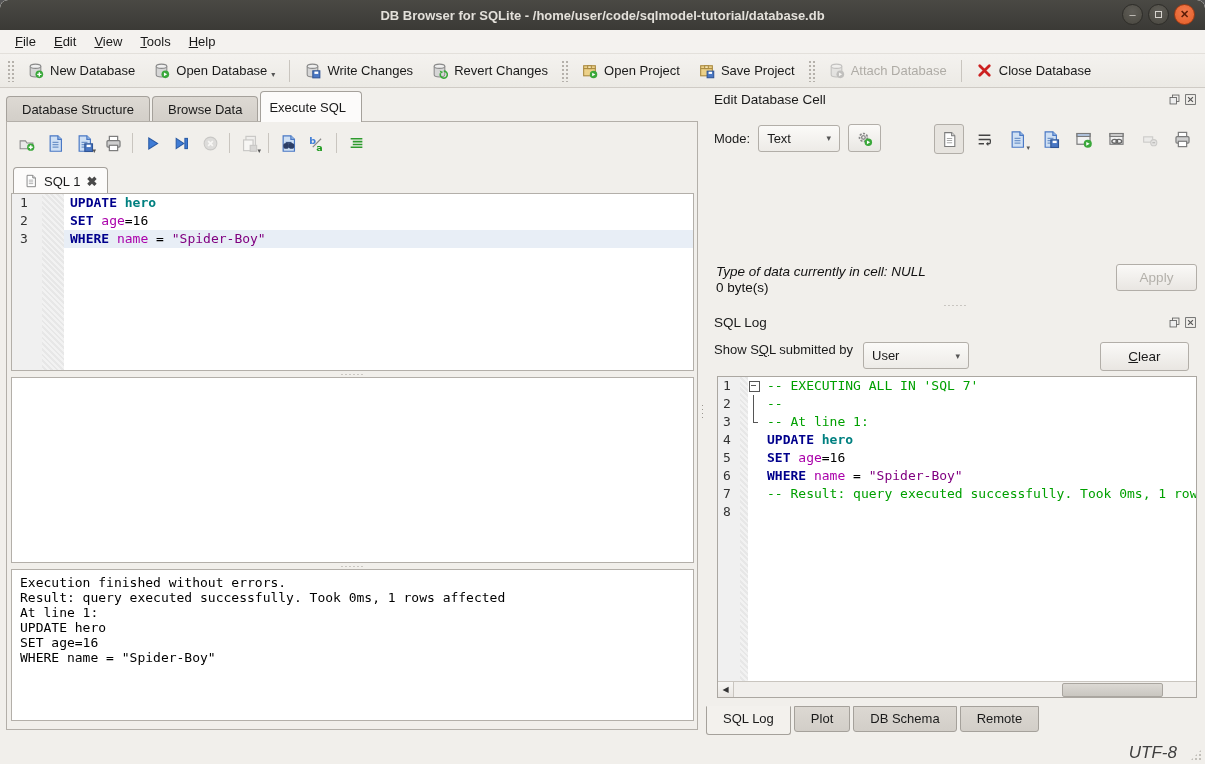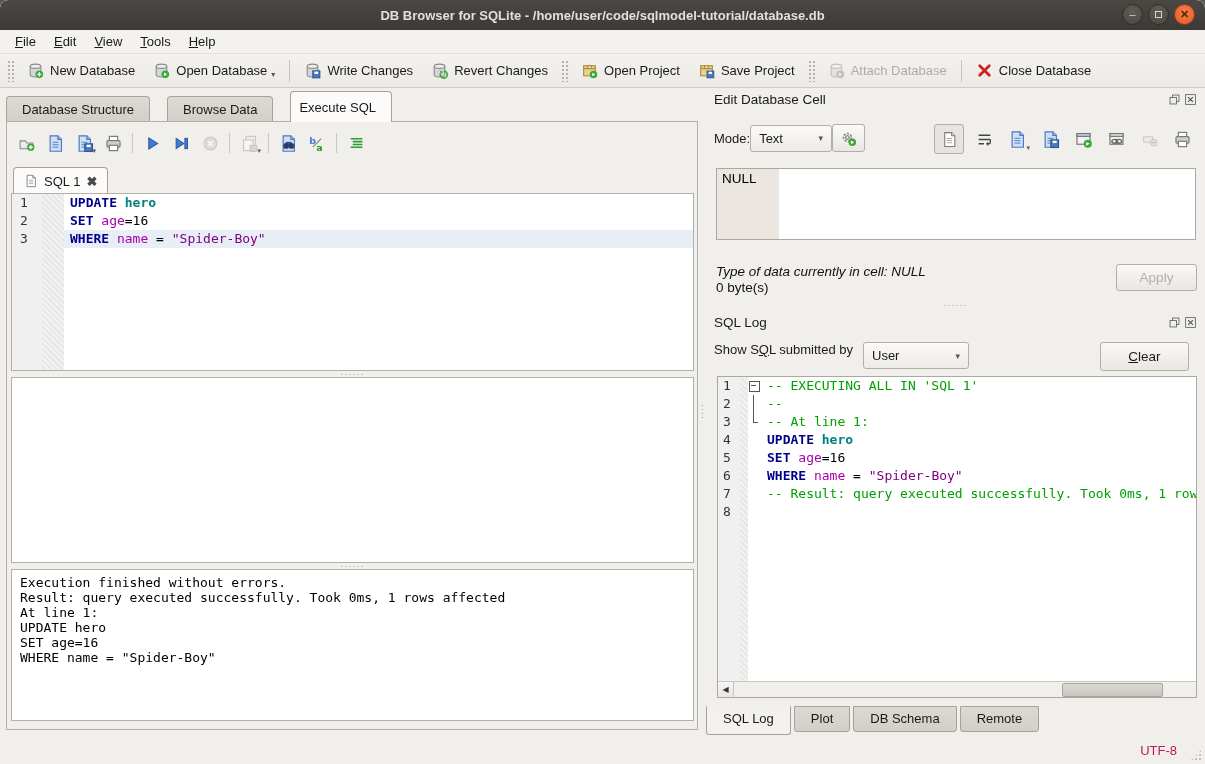--- a/index.html
+++ b/index.html
@@ -39,21 +39,21 @@
   .tbtn.disabled{color:#AFACA6;}
   .tbtn.disabled svg{opacity:.45; filter:grayscale(1);}
   .tbtn .caret{font-size:8px; color:#555; margin-left:-2px; align-self:flex-end;}
   .ic{width:17px; height:17px; flex:0 0 auto;}
   .ic24{width:19px; height:19px;}
   
   .content{position:absolute; left:0; top:88px; width:100%; height:648px;}
   
   .main-tabs{position:absolute; left:6px; top:2px; display:flex; align-items:flex-end; height:32px;}
   .mtab{height:26px; padding:0 15px; line-height:26px; background:linear-gradient(#DDD9D3,#D2CEC8);
-    border:1px solid #A5A19B; border-bottom:none; border-radius:4px 4px 0 0; margin-right:17px; cursor:default;}
+    border:1px solid #A5A19B; border-bottom:none; border-radius:4px 4px 0 0; margin-right:2px; cursor:default;}
   .mtab.active{height:31px; line-height:31px; background:var(--tab-active); position:relative; z-index:2;padding-left:8px;}
   
   .page{position:absolute; left:6px; top:33px; width:692px; height:609px;
     border:1px solid var(--border); background:var(--win-bg); z-index:1;}
   .sql-toolbar{position:absolute; left:6px; top:6px; height:30px; display:flex; align-items:center; gap:3px;}
   .sbtn{width:26px; height:26px; border:none; background:transparent; display:flex;
     align-items:center; justify-content:center; position:relative; cursor:default;}
   .sbtn.disabled svg{opacity:.45; filter:grayscale(1);}
   .sbtn .caret{position:absolute; right:1px; bottom:1px; font-size:7px; color:#555;}
   .s-sep{width:1px; height:20px; background:#C9C5BF; margin:0 3px;}
@@ -96,21 +96,21 @@
     padding:5px 8px; white-space:pre-wrap; color:#000;}
   
   .vdiv{position:absolute; left:700px; top:0; width:5px; height:648px; display:flex; align-items:center; justify-content:center;}
   .vdots{color:#9a968f; font-size:9px; line-height:3px; writing-mode:vertical-lr; letter-spacing:1px;}
   
   .right{position:absolute; left:706px; top:0; width:499px; height:648px;}
   .dock-title{font-size:13.5px; color:#1a1a1a; position:absolute; left:8px;}
   .dock-ctl{position:absolute; display:flex; gap:3px;}
   .dctl{width:13px; height:13px; position:relative;}
   .dctl svg{width:13px; height:13px;}
-  .mode-row{position:absolute; left:8px; top:36px; display:flex; align-items:center; gap:0; width:483px;}
+  .mode-row{position:absolute; left:8px; top:36px; display:flex; align-items:center; gap:8px; width:483px;}
   .combo{height:27px; background:linear-gradient(#FBFAF8,#EDEBE7); border:1px solid var(--btn-border);
     border-radius:3px; display:flex; align-items:center; padding:0 8px; gap:18px; cursor:default;}
   .combo .arr{font-size:9px; color:#555;}
   .gear-btn{width:33px; height:28px; background:linear-gradient(#FBFAF8,#E9E7E3); border:1px solid var(--btn-border);
     border-radius:3px; display:flex; align-items:center; justify-content:center;}
   .cell-icons{position:absolute; right:2px; top:0; display:flex; align-items:center; gap:7px;}
   .cbtn{width:26px; height:26px; border:none; background:transparent; display:flex; align-items:center;
     justify-content:center; position:relative;}
   .cbtn.pressed{background:#E7E4DF; border:1px solid var(--btn-border); border-radius:3px; width:30px; height:30px;}
   .cbtn.disabled svg{opacity:.5; filter:grayscale(1);}
@@ -135,21 +135,21 @@
     background:linear-gradient(#F7F6F4,#E9E6E2); border-right:1px solid #C9C5BF;}
   .hthumb{position:absolute; left:72%; width:21%; top:1px; height:14px; background:linear-gradient(#DCD9D4,#C9C6C0);
     border:1px solid #A9A59F; border-radius:2px;}
   
   .bottom-tabs{position:absolute; left:0px; top:618px; display:flex; align-items:flex-start; gap:3px;}
   .btab{height:26px; line-height:24px; padding:0 16px; background:linear-gradient(#DCD8D2,#D2CEC8);
     border:1px solid #A5A19B; border-radius:0 0 3px 3px; cursor:default;}
   .btab.active{background:#F3F1ED; height:29px; border-top-color:#F3F1ED;}
   
   .statusbar{position:absolute; left:0; top:736px; width:100%; height:28px;}
-  .enc{position:absolute; right:28px; top:7px; color:#be185d; font-size:13px;}
+  .enc{position:absolute; right:28px; top:7px; color:#404040; font-size:17px;font-style:italic;}
   .grip{position:absolute; right:3px; bottom:3px; width:12px; height:12px;
     background:radial-gradient(circle,#c2bfb9 1px,transparent 1.2px); background-size:4px 4px;
     clip-path:polygon(100% 0,100% 100%,0 100%);}
 </style>
 </head>
 <body>
 
 <svg width="0" height="0" style="position:absolute">
   <defs>
     <symbol id="i-db" viewBox="0 0 16 16">
@@ -537,23 +537,20 @@
               </svg>
             </button>
           <button class="cbtn">
               <svg class="ic24">
                 <use href="#i-print"></use>
               </svg>
             </button>
         </div>
       </div>
 
-      <div class="cell-editor">
-        <div class="cell-null-strip">NULL</div>
-      </div>
 
       <div class="cell-info" style="top:176px;font-style:italic;">Type of data currently in cell: NULL</div>
       <div class="cell-info" style="top:192px;">0 byte(s)</div>
       <button class="btn apply-btn" disabled="">Apply</button>
 
       <div class="dock-split">
           <span class="dots">······</span>
         </div>
 
       <div class="dock-title" style="top:227px;">SQL Log</div>
@@ -570,21 +567,21 @@
         <span>Show S<u>Q</u>L submitted by</span>
         <div class="combo">
           <span>User</span>
           <span class="arr">▾</span>
         </div>
         <button class="btn clear-btn"><u>C</u>lear</button>
       </div>
 
       <div class="log-box">
         <div class="log-lines editor log">
-            <div class="code-line"><span class="gut">1</span><span class="hatch"></span><span class="fold fold-start"></span><span class="txt"><span class="seg-comment">-- EXECUTING ALL IN 'SQL 1'</span></span></div>
+            <div class="code-line"><span class="gut">1</span><span class="hatch"></span><span class="fold fold-start"></span><span class="txt"><span class="seg-comment">-- EXECUTING ALL IN 'SQL 7'</span></span></div>
             <div class="code-line"><span class="gut">2</span><span class="hatch"></span><span class="fold fold-mid"></span><span class="txt"><span class="seg-comment">--</span></span></div>
             <div class="code-line"><span class="gut">3</span><span class="hatch"></span><span class="fold fold-end"></span><span class="txt"><span class="seg-comment">-- At line 1:</span></span></div>
             <div class="code-line"><span class="gut">4</span><span class="hatch"></span><span class="fold"></span><span class="txt"><span class="seg-keyword">UPDATE</span><span class="seg-plain"> </span><span class="seg-table">hero</span></span></div>
             <div class="code-line"><span class="gut">5</span><span class="hatch"></span><span class="fold"></span><span class="txt"><span class="seg-keyword">SET</span><span class="seg-plain"> </span><span class="seg-field">age</span><span class="seg-plain">=16</span></span></div>
             <div class="code-line"><span class="gut">6</span><span class="hatch"></span><span class="fold"></span><span class="txt"><span class="seg-keyword">WHERE</span><span class="seg-plain"> </span><span class="seg-field">name</span><span class="seg-plain"> = </span><span class="seg-string">"Spider-Boy"</span></span></div>
             <div class="code-line"><span class="gut">7</span><span class="hatch"></span><span class="fold"></span><span class="txt"><span class="seg-comment">-- Result: query executed successfully. Took 0ms, 1 rows affected</span></span></div>
             <div class="code-line"><span class="gut">8</span><span class="hatch"></span><span class="fold"></span><span class="txt"></span></div>
           </div>
         <div class="hscroll">
           <span class="harrow">◀</span>

